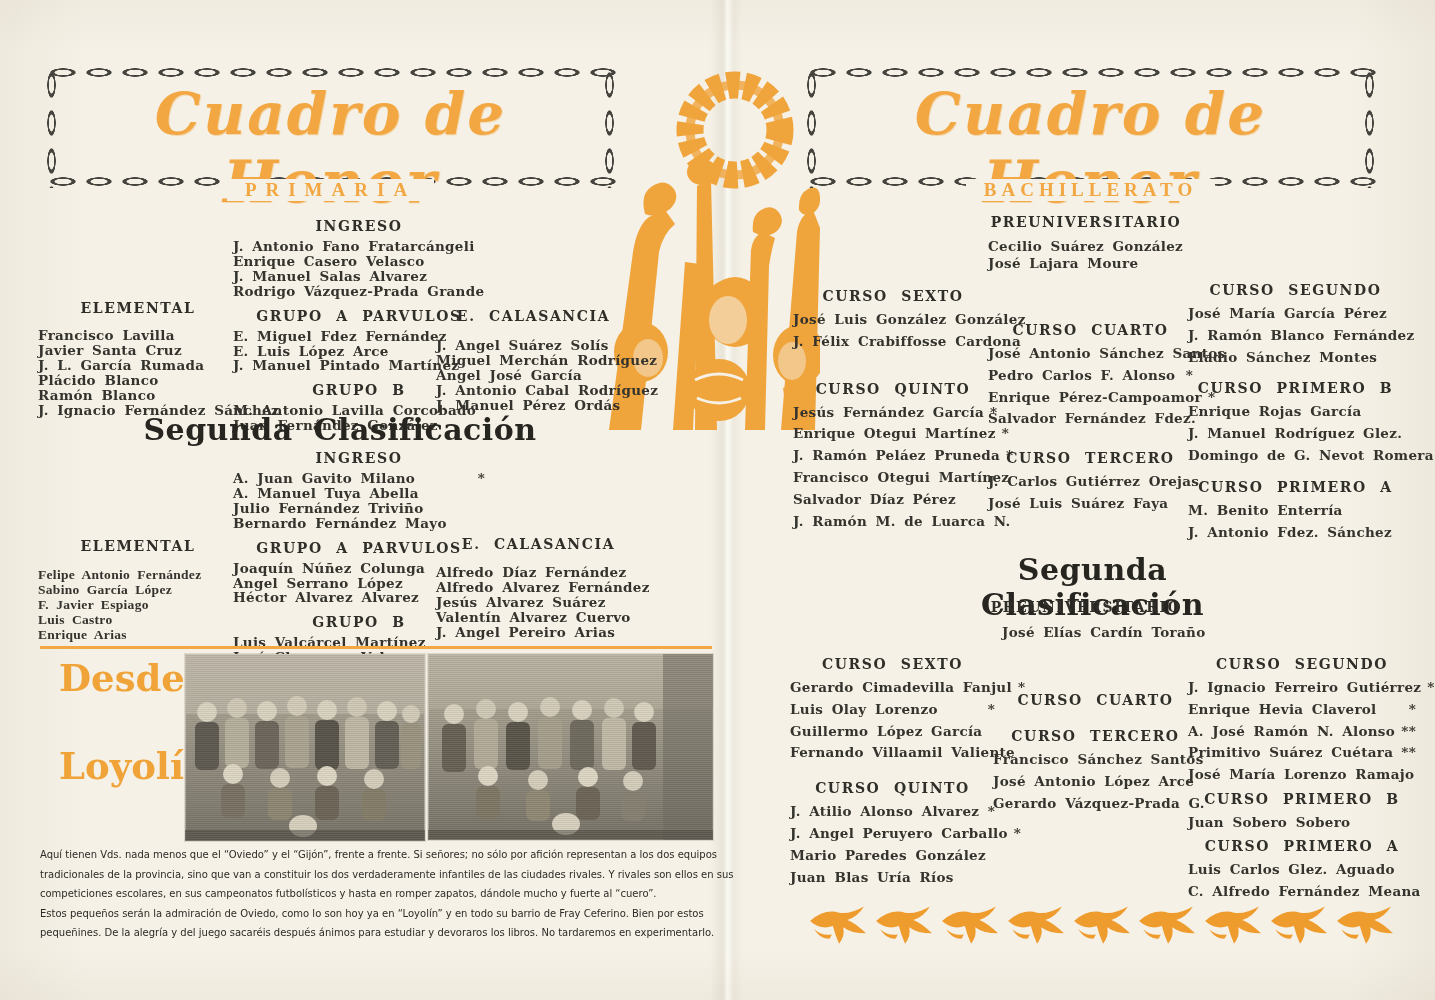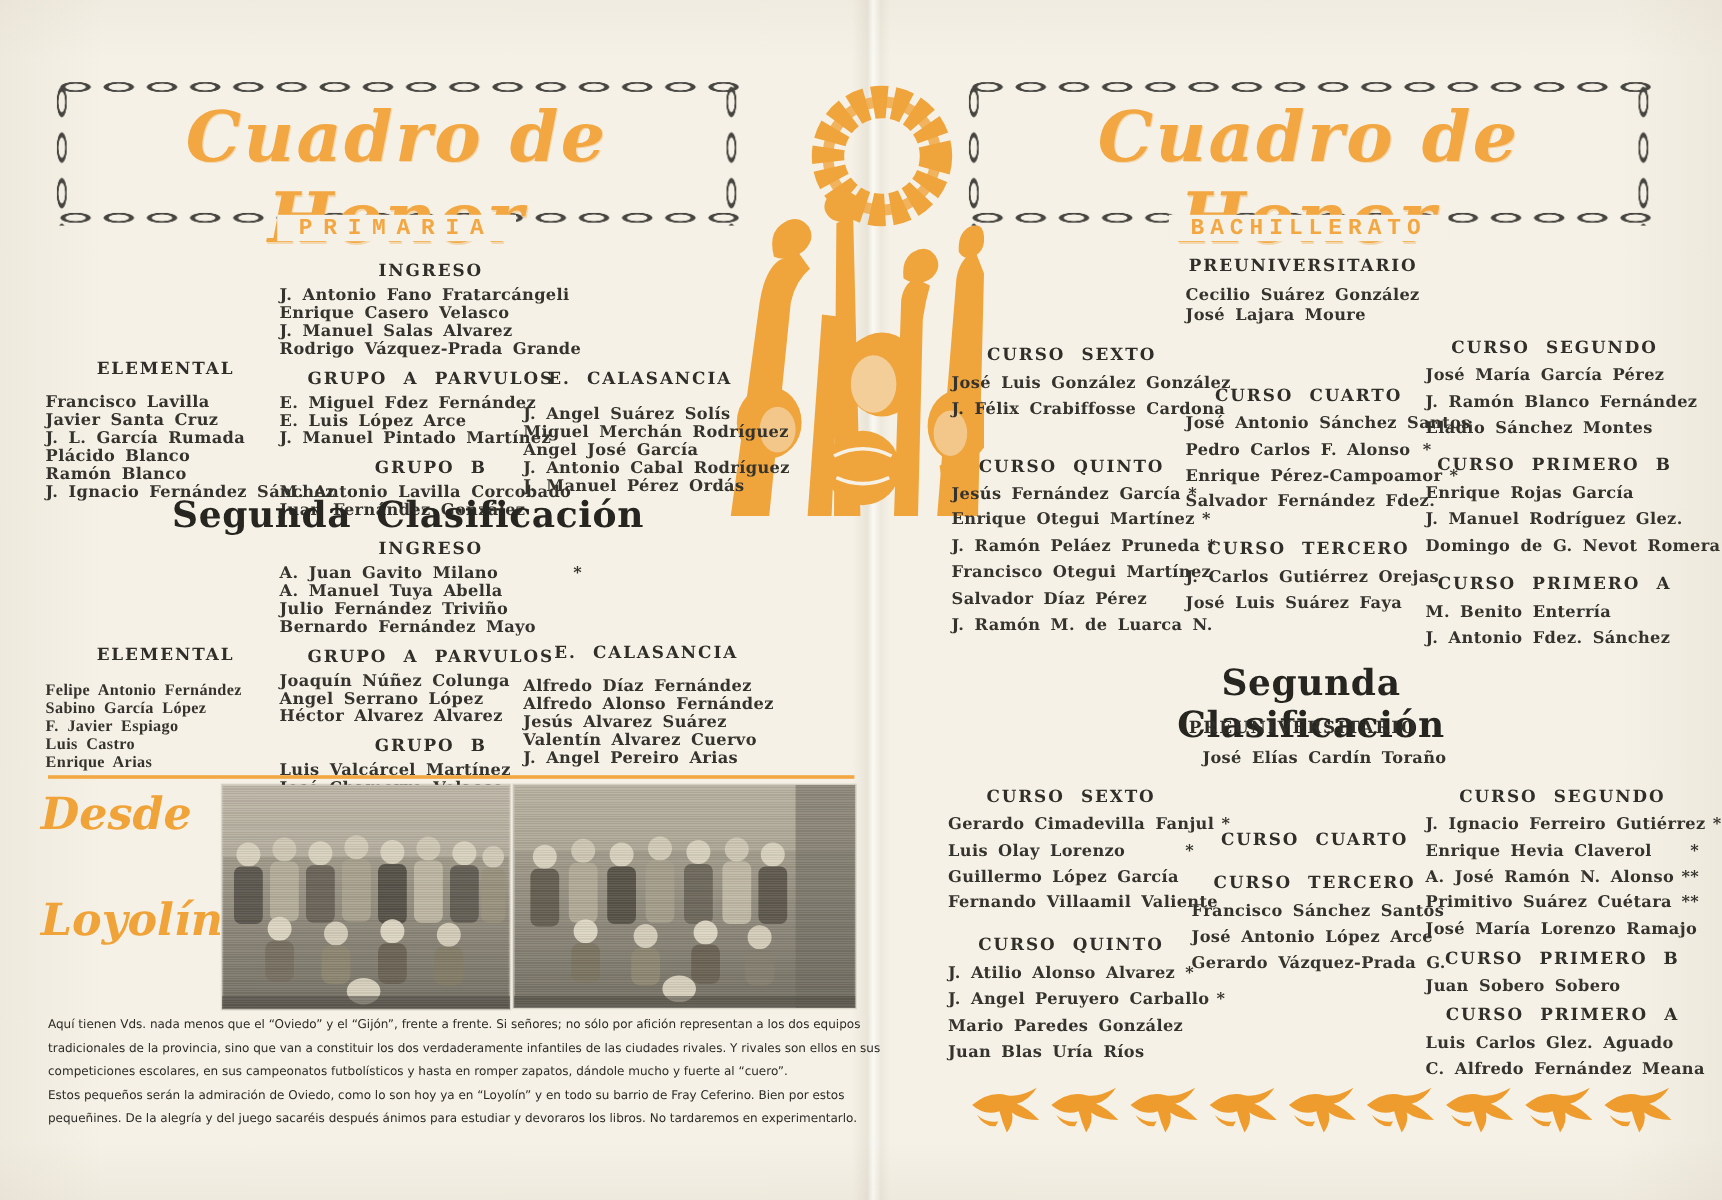--- a/index.html
+++ b/index.html
@@ -23,42 +23,42 @@
   .chain-top{top:0;} .chain-bottom{bottom:0;}
   .chain-left,.chain-right{position:absolute;top:0;bottom:0;width:13px;
     background:radial-gradient(ellipse 5px 15px at 50% 50%, rgba(0,0,0,0) 52%, #45443f 60%, #45443f 80%, rgba(0,0,0,0) 88%);
     background-size:13px 38px;background-repeat:repeat-y;}
   .chain-left{left:0;} .chain-right{right:0;}
   .hdr-title{position:absolute;left:0;right:0;top:14px;text-align:center;
     font-family:"DejaVu Serif", serif;font-weight:700;font-style:italic;
     font-size:58px;color:#f2a742;letter-spacing:2px;text-shadow:1px 1px 0 rgba(242,167,66,0.35);}
   .hdr-sub{position:absolute;left:0;right:0;bottom:-13px;text-align:center;}
   .hdr-sub span{display:inline-block;background:#f5f1e6;padding:0 18px;
-    font-family:Liberation Mono, monospace;font-weight:700;font-size:19px;color:#f2a742;}
+    font-family:Liberation Serif, serif;font-weight:700;font-size:19px;color:#f2a742;}
   .ls8{letter-spacing:9px;} .ls5{letter-spacing:5px;}
 
   
   .colhead{font-weight:700;font-size:14px;color:#2f2e29;text-align:center;
     letter-spacing:1.6px;word-spacing:7px;line-height:16px;}
   .names{margin-top:5px;}
   .name-row{display:flex;align-items:baseline;font-weight:700;font-size:13.5px;
     color:#34332d;letter-spacing:0.3px;word-spacing:3.5px;line-height:14.9px;white-space:nowrap;}
   .name-row .mk{margin-left:auto;padding-left:6px;}
   .sp .name-row{line-height:21.8px;}          
   .sp17 .name-row{line-height:17.2px;}
   .mt8{margin-top:9px;} .mt12{margin-top:12px;} .mt16{margin-top:16px;}
   .mt20{margin-top:20px;} .mt28{margin-top:28px;}
 
   .second-title{font-weight:700;font-size:30px;color:#262520;text-align:center;
     letter-spacing:0.5px;word-spacing:10px;font-family:"DejaVu Serif", serif;}
 
   #l-rule{left:40px;top:646px;width:672px;height:3px;background:#f2a742;}
 
-  #l-script{left:34px;top:658px;color:#f0a338;
-    font-family:"DejaVu Serif", serif;font-style:italic;font-weight:700;}
+  #l-script{left:59px;top:658px;color:#f0a338;
+    font-family:"DejaVu Serif", serif;font-weight:700;}
   #l-script .s1{font-size:37px;line-height:40px;}
   #l-script .s2{font-size:37px;line-height:40px;margin-top:48px;}
 
   .photo{background:linear-gradient(180deg,#b7b1a1 0%,#a39d8d 30%,#8e897b 62%,#767165 100%);
     box-shadow:inset 0 0 0 1px rgba(255,255,255,0.35), 0 0 0 1px rgba(80,70,50,0.15);
     position:absolute;overflow:hidden;}
   .photo::after{content:"";position:absolute;inset:0;
     background:repeating-linear-gradient(0deg, rgba(255,255,255,0.05) 0 1px, rgba(0,0,0,0.06) 1px 2px);}
   .photo svg{filter:blur(0.6px);}
 
@@ -274,21 +274,21 @@
       </div>
   </div>
 
   <div class="abs" style="left:436px;top:536px;width:205px;">
     <div class="colhead">E. CALASANCIA</div>
     <div class="names" style="margin-top:13px;">
         <div class="name-row">
           <span>Alfredo Díaz Fernández</span>
         </div>
         <div class="name-row">
-          <span>Alfredo Alonso Fernández</span>
+          <span>Alfredo Alvarez Fernández</span>
         </div>
         <div class="name-row">
           <span>Jesús Alvarez Suárez</span>
         </div>
         <div class="name-row">
           <span>Valentín Alvarez Cuervo</span>
         </div>
         <div class="name-row">
           <span>J. Angel Pereiro Arias</span>
         </div>

